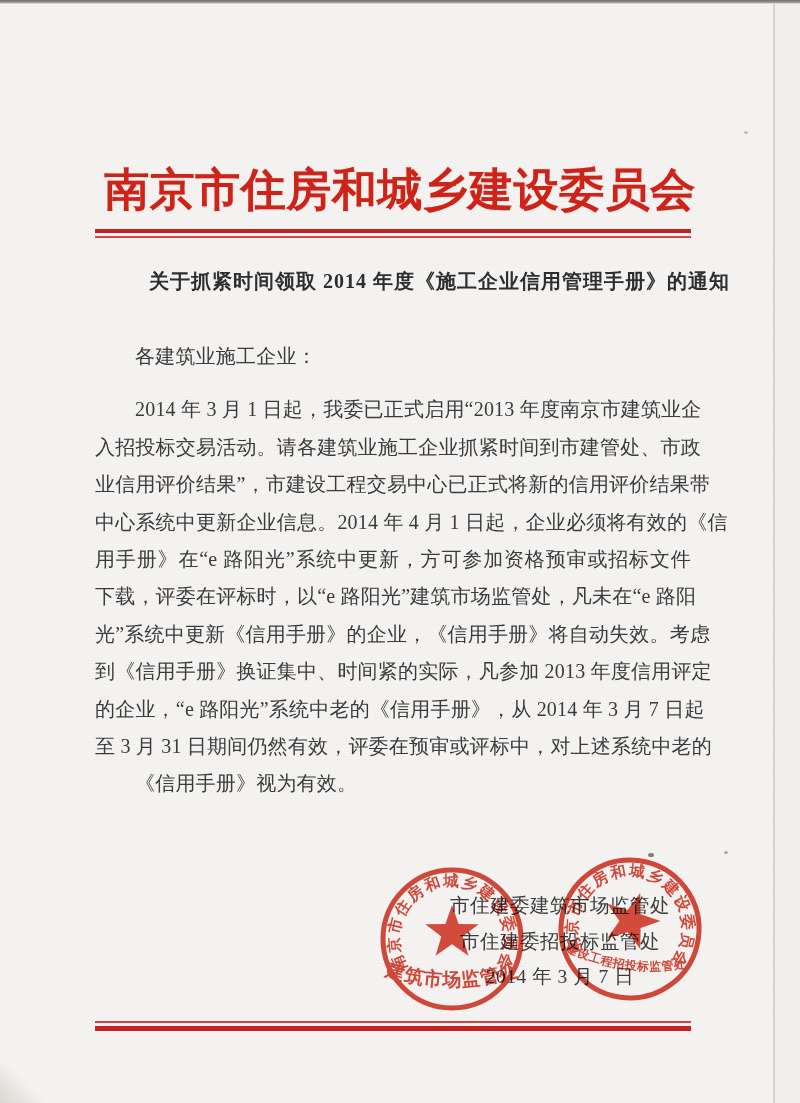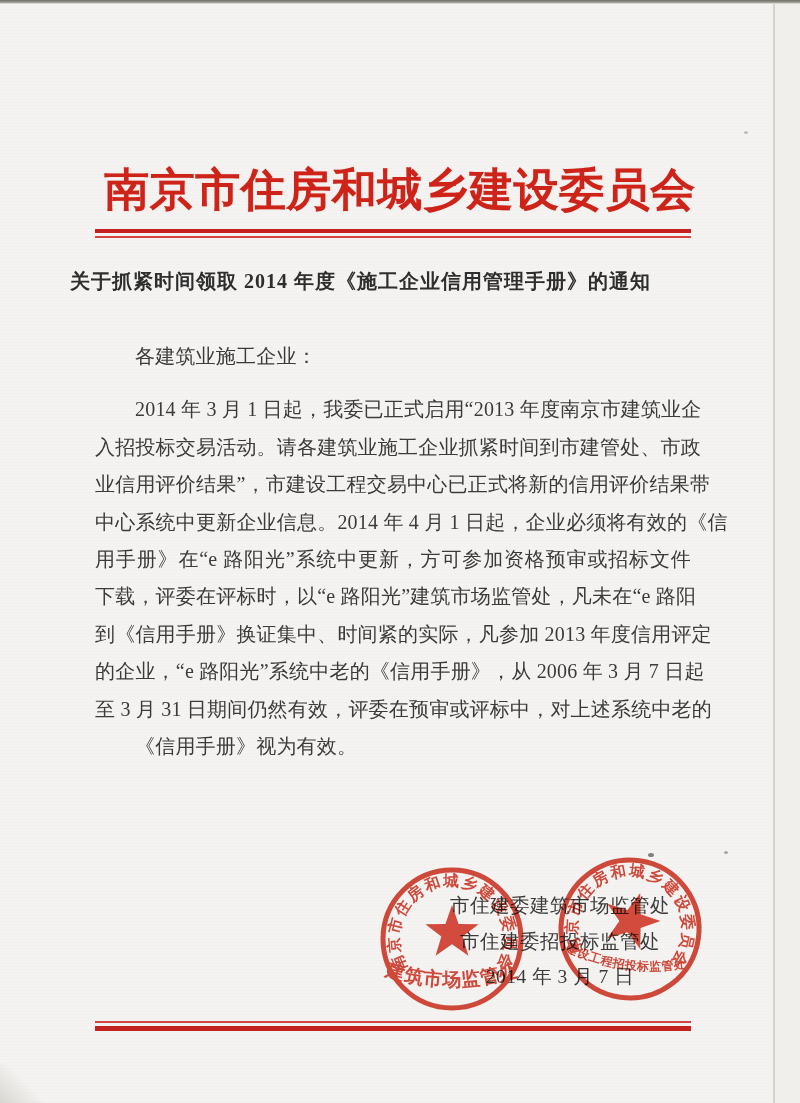--- a/index.html
+++ b/index.html
@@ -48,21 +48,21 @@
     white-space: nowrap;
   }
   .rule { position: absolute; left: 95px; width: 596px; }
   .rule-top-thick   { top: 229px; height: 4px; background: #c32220; }
   .rule-top-thin    { top: 236px; height: 2px; background: #d24540; }
   .rule-bottom-thin { top: 1021px; height: 2px; background: #d24540; }
   .rule-bottom-thick{ top: 1026px; height: 5px; background: #c32220; }
 
   .subject {
     position: absolute; left: 70px; top: 268px; width: 660px;
-    text-align: left;
+    text-align: right;
     font-size: 20px; font-weight: bold; letter-spacing: 1px;
     color: #2e2e2e;
     white-space: nowrap;
   }
 
   .content {
     position: absolute; left: 95px; top: 338px; width: 596px;
     font-size: 20px; color: #3b3b3b; letter-spacing: 0.2px;
   }
   .content .bline {
@@ -110,22 +110,23 @@
   <div class="subject">关于抓紧时间领取 2014 年度《施工企业信用管理手册》的通知</div>
 
   <div class="content">
     <div class="bline no-just">各建筑业施工企业：</div>
     <div class="bline indent">2014 年 3 月 1 日起，我委已正式启用“2013 年度南京市建筑业企</div>
     <div class="bline">入招投标交易活动。请各建筑业施工企业抓紧时间到市建管处、市政</div>
     <div class="bline">业信用评价结果”，市建设工程交易中心已正式将新的信用评价结果带</div>
     <div class="bline">中心系统中更新企业信息。2014 年 4 月 1 日起，企业必须将有效的《信</div>
     <div class="bline">用手册》在“e 路阳光”系统中更新，方可参加资格预审或招标文件</div>
     <div class="bline">下载，评委在评标时，以“e 路阳光”建筑市场监管处，凡未在“e 路阳</div>
+    <div class="bline">光”系统中更新《信用手册》的企业，《信用手册》将自动失效。考虑</div>
     <div class="bline">到《信用手册》换证集中、时间紧的实际，凡参加 2013 年度信用评定</div>
-    <div class="bline">的企业，“e 路阳光”系统中老的《信用手册》，从 2006 年 3 月 7 日起</div>
+    <div class="bline">的企业，“e 路阳光”系统中老的《信用手册》，从 2014 年 3 月 7 日起</div>
     <div class="bline">至 3 月 31 日期间仍然有效，评委在预审或评标中，对上述系统中老的</div>
     <div class="bline no-just">《信用手册》视为有效。</div>
   </div>
 
   <div class="signature">
     <div class="sline">市住建委建筑市场监管处</div>
     <div class="sline">市住建委招投标监管处</div>
     <div class="sline">2014 年 3 月 7 日</div>
   </div>
 

